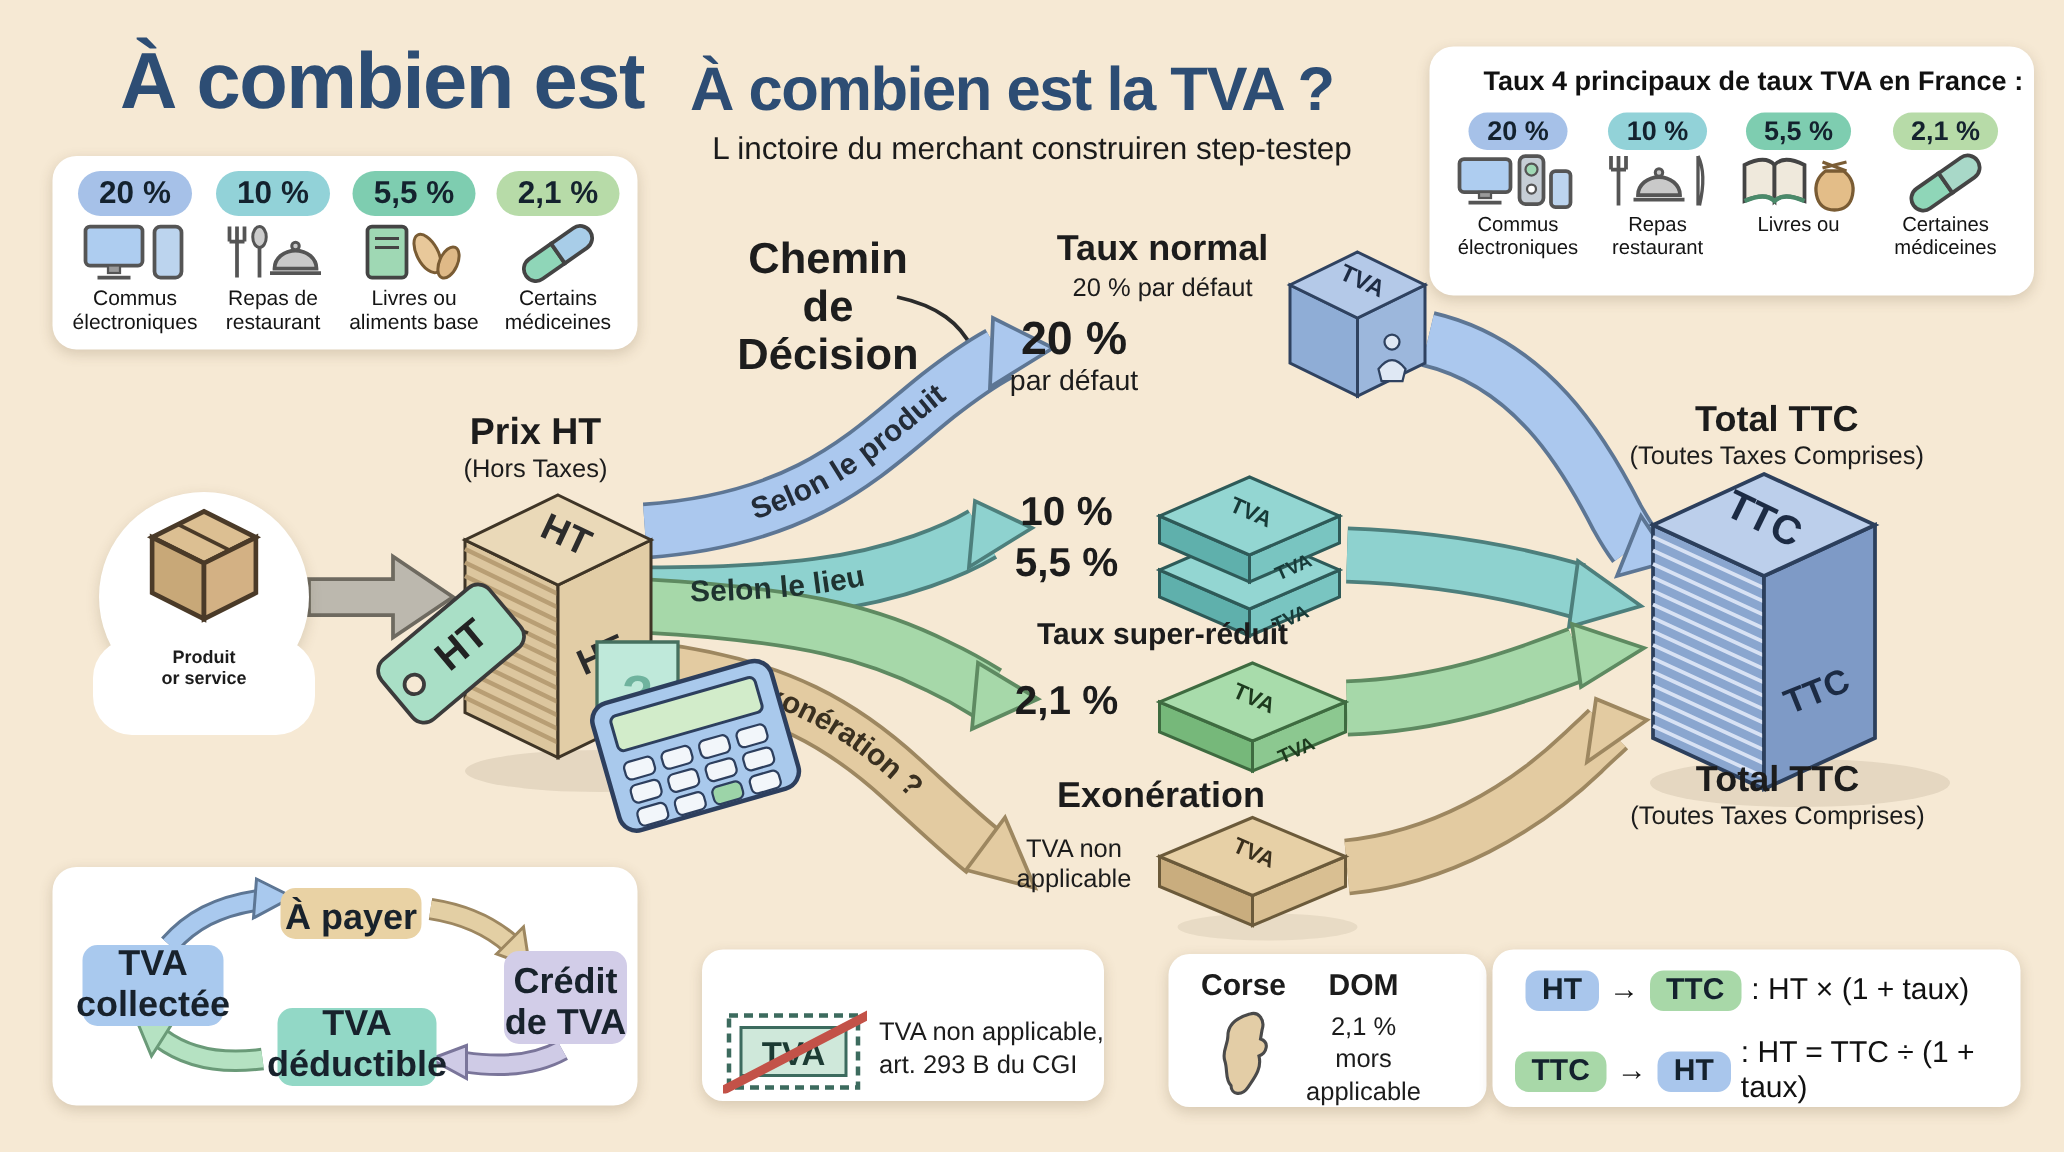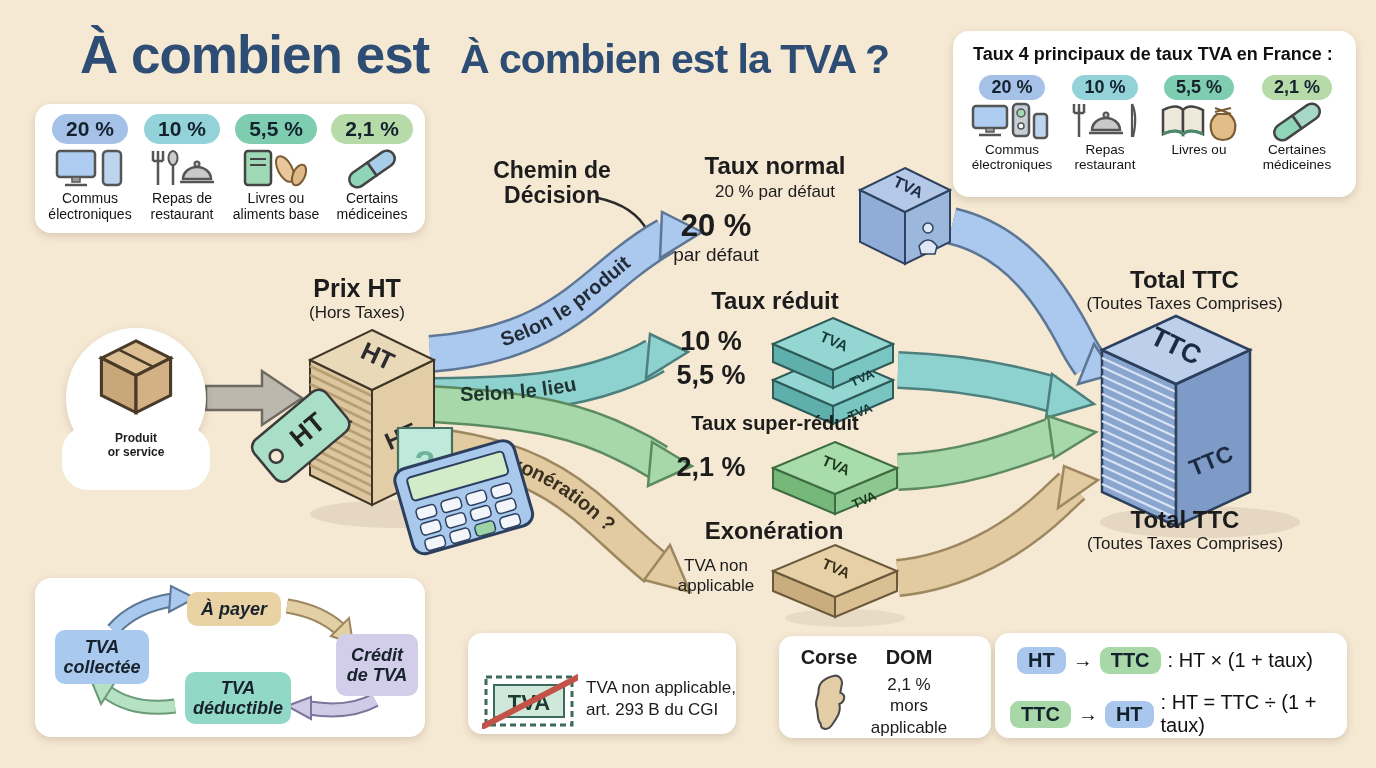--- a/index.html
+++ b/index.html
@@ -8,22 +8,22 @@
   .abs{position:absolute;}
   .ctr{text-align:center;}
   .card{position:absolute;background:#ffffff;border-radius:16px;box-shadow:0 3px 9px rgba(90,70,40,.20);}
   .pill{display:inline-block;border-radius:18px;font-weight:bold;color:#14222e;}
   .navy{color:#2d4d74;}
   .big-title{font-weight:bold;letter-spacing:-1px;}
   .col-label{font-size:14px;line-height:1.12;color:#141414;}
   .col-label-sm{font-size:13.5px;line-height:1.12;color:#141414;}
   svg{display:block;}
   .overlay{position:absolute;left:0;top:0;pointer-events:none;}
-  .cyc-box{position:absolute;border-radius:10px;font-weight:bold;font-size:18px;line-height:1.12;
-           display:flex;align-items:center;justify-content:center;text-align:center;color:#18222c;font-style:italic;}
+  .cyc-box{position:absolute;border-radius:10px;font-weight:bold;font-size:24px;line-height:1.12;
+           display:flex;align-items:flex-end;justify-content:center;text-align:center;color:#18222c;}
   .f-pill{display:inline-block;border-radius:9px;font-weight:bold;font-size:20px;color:#14222e;
           padding:2px 11px;}
   .f-row{position:absolute;display:flex;align-items:center;gap:7px;font-size:20px;color:#111;}
   .rate-col{position:absolute;text-align:center;}
 </style>
 </head>
 <body>
 
 <div class="canvas">
 
@@ -172,20 +172,21 @@
       <path d="M1102,358 l74,34 M1102,367 l74,34 M1102,376 l74,34 M1102,385 l74,34 M1102,394 l74,34 M1102,403 l74,34 M1102,412 l74,34 M1102,421 l74,34 M1102,430 l74,34 M1102,439 l74,34 M1102,448 l74,34 M1102,457 l74,34 M1102,466 l74,34 M1102,475 l74,34 M1102,484 l74,34" stroke="#d8e2f4" stroke-width="2.4" fill="none"></path>
       <polygon points="1176,384 1250,350 1250,492 1176,526" fill="#7e9ac6" stroke="#2c3f5c" stroke-width="2.5"></polygon>
       <polygon points="1176,316 1250,350 1176,384 1102,350" fill="#bccfeb" stroke="#2c3f5c" stroke-width="2.5"></polygon>
       <text transform="translate(1172,354) rotate(26)" text-anchor="middle" font-size="27" font-weight="bold" fill="#1c2b44">TTC</text>
       <text transform="translate(1214,468) rotate(-22)" text-anchor="middle" font-size="23" font-weight="bold" fill="#1c2b44">TTC</text>
     </g>
   </svg>
 
   <div class="abs big-title navy" style="left:36px;top:24px;font-size:53px;margin-left:44px;">À combien est</div>
   <div class="abs big-title navy" style="left:460px;top:36px;font-size:41px;">À combien est la TVA ?</div>
+  <div class="abs ctr" style="left:458px;top:88px;width:460px;font-size:21px;color:#1b1b1b;">L inctoire du merchant construiren step-testep</div>
 
   <div class="card" style="left:35px;top:104px;width:390px;height:129px;">
 
     <div class="rate-col" style="left:7px;top:10px;width:96px;">
       <span class="pill" style="background:#a6c1e8;font-size:21px;padding:3px 14px;">20 %</span>
       <svg width="70" height="44" viewBox="0 0 70 44" style="margin:3px auto 0;">
         <rect x="2" y="4" width="38" height="26" rx="3" fill="#aecdf0" stroke="#555" stroke-width="2.5"></rect>
         <rect x="17" y="30" width="8" height="5" fill="#9a9a9a" stroke="#555" stroke-width="1.5"></rect>
         <line x1="10" y1="38" x2="32" y2="38" stroke="#555" stroke-width="2.5"></line>
         <rect x="48" y="4" width="18" height="34" rx="4" fill="#bcd4ee" stroke="#555" stroke-width="2.5"></rect>
@@ -236,21 +237,21 @@
         </g>
       </svg>
       <div class="col-label">
           <div>Certains</div>
           <div>médiceines</div>
         </div>
     </div>
   </div>
 
   <div class="card" style="left:953px;top:31px;width:403px;height:166px;">
-    <div style="margin:13px 0 0 20px;font-size:18px;font-weight:bold;color:#111;">Taux 4 principaux de taux TVA en France :</div>
+    <div style="margin:13px 0 0 36px;font-size:18px;font-weight:bold;color:#111;">Taux 4 principaux de taux TVA en France :</div>
 
     <div class="rate-col" style="left:14px;top:44px;width:90px;">
       <span class="pill" style="background:#a6c1e8;font-size:18px;padding:2px 12px;">20 %</span>
       <svg width="82" height="40" viewBox="0 0 82 40" style="margin:2px auto 0;">
         <rect x="2" y="4" width="34" height="22" rx="3" fill="#aecdf0" stroke="#555" stroke-width="2.5"></rect>
         <rect x="15" y="26" width="8" height="4" fill="#9a9a9a" stroke="#555" stroke-width="1.5"></rect>
         <line x1="8" y1="33" x2="30" y2="33" stroke="#555" stroke-width="2.5"></line>
         <rect x="42" y="2" width="16" height="32" rx="4" fill="#c6ced6" stroke="#555" stroke-width="2.5"></rect>
         <circle cx="50" cy="11" r="4" fill="#9fd8b4" stroke="#555" stroke-width="1.5"></circle>
         <circle cx="50" cy="24" r="3" fill="#ffffff" stroke="#555" stroke-width="1.5"></circle>
@@ -300,21 +301,21 @@
           <path d="M35,12 h18 a8,8 0 0 1 0,16 h-18 z" fill="#a8d8c8" stroke="#444" stroke-width="2.5"></path>
         </g>
       </svg>
       <div class="col-label-sm">
           <div>Certaines</div>
           <div>médiceines</div>
         </div>
     </div>
   </div>
 
-  <div class="abs ctr" style="left:486px;top:158px;width:132px;font-size:23px;font-weight:bold;line-height:1.1;color:#1d1d1d;">
+  <div class="abs ctr" style="left:486px;top:158px;width:132px;font-size:29px;font-weight:bold;line-height:1.1;color:#1d1d1d;">
     <div>Chemin de</div>
       <div>Décision</div>
   </div>
 
   <div class="abs ctr" style="left:282px;top:274px;width:150px;">
     <div style="font-size:25px;font-weight:bold;">Prix HT</div>
     <div style="font-size:17px;">(Hors Taxes)</div>
   </div>
 
   <div class="abs" style="left:66px;top:328px;width:140px;height:140px;border-radius:50%;background:#ffffff;box-shadow:0 3px 9px rgba(90,70,40,.18);"></div>
@@ -330,21 +331,20 @@
       <div>or service</div>
   </div>
 
   <div class="abs ctr" style="left:700px;top:152px;width:150px;font-size:24px;font-weight:bold;">Taux normal</div>
   <div class="abs ctr" style="left:693px;top:182px;width:164px;font-size:17px;">20 % par défaut</div>
   <div class="abs ctr" style="left:650px;top:208px;width:132px;">
     <div style="font-size:31px;font-weight:bold;">20 %</div>
     <div style="font-size:19px;">par défaut</div>
   </div>
 
-  <div class="abs ctr" style="left:695px;top:287px;width:160px;font-size:24px;font-weight:bold;">Taux réduit</div>
   <div class="abs ctr" style="left:652px;top:325px;width:118px;font-size:27px;font-weight:bold;line-height:1.25;">
     <div>10 %</div>
       <div>5,5 %</div>
   </div>
 
   <div class="abs ctr" style="left:668px;top:412px;width:214px;font-size:20px;font-weight:bold;">Taux super-réduit</div>
   <div class="abs ctr" style="left:652px;top:452px;width:118px;font-size:27px;font-weight:bold;">2,1 %</div>
 
   <div class="abs ctr" style="left:694px;top:517px;width:160px;font-size:24px;font-weight:bold;">Exonération</div>
   <div class="abs ctr" style="left:660px;top:556px;width:112px;font-size:17px;line-height:1.2;">

